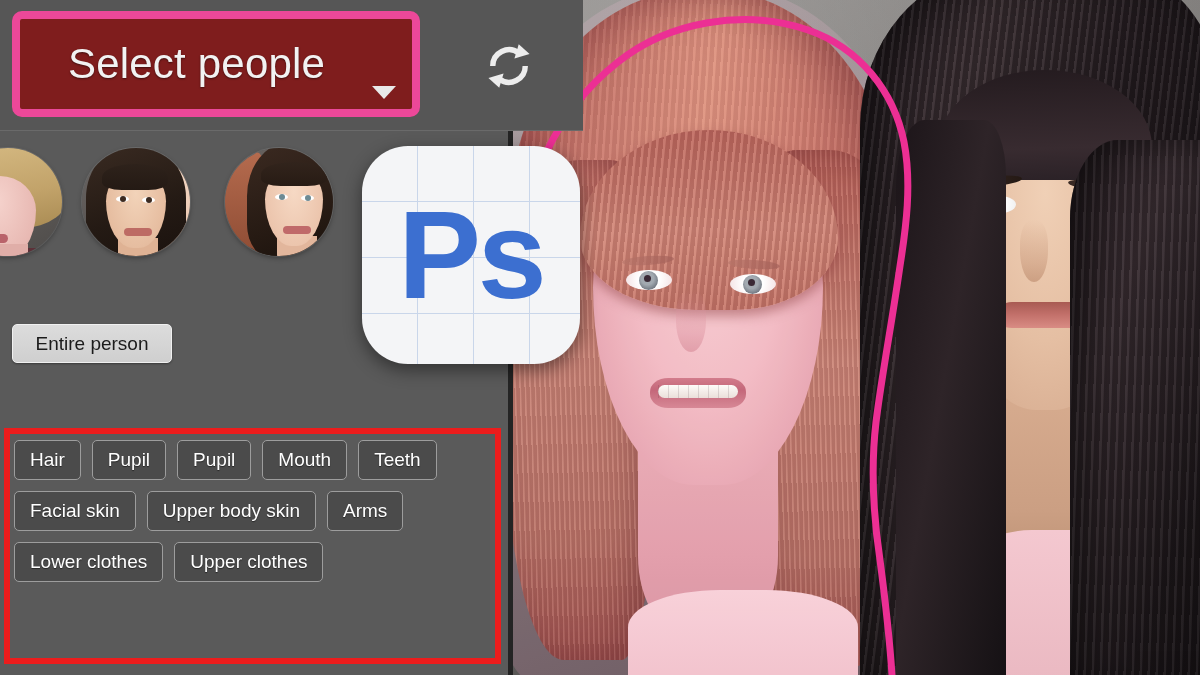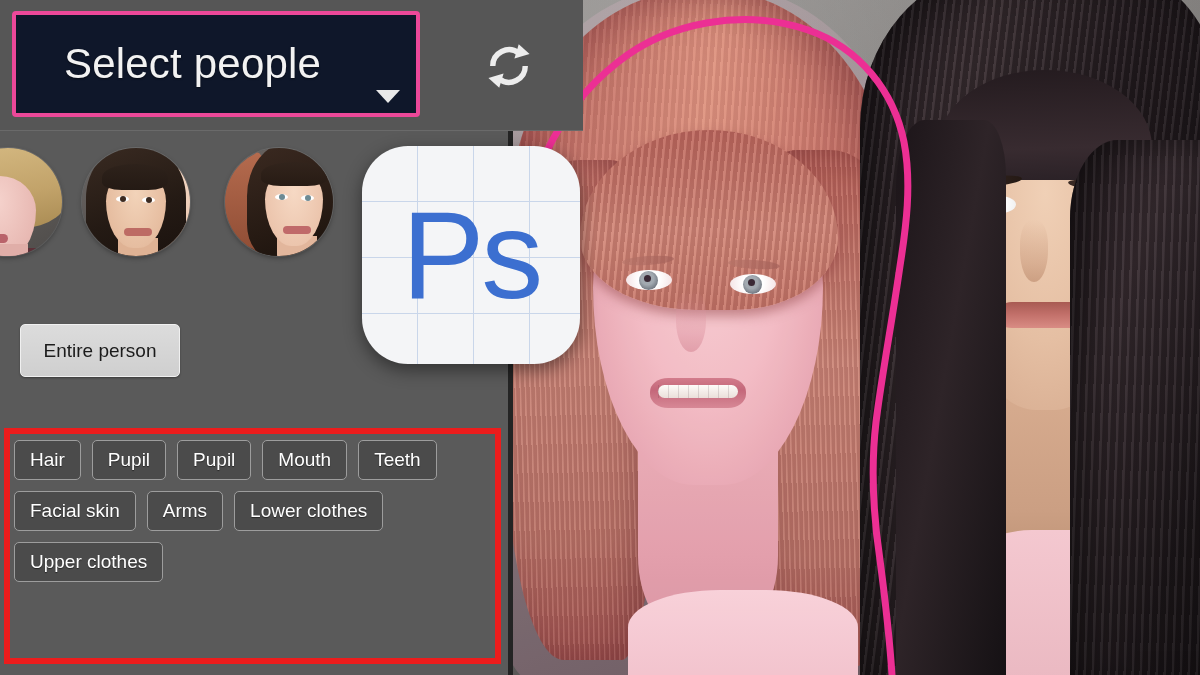--- a/index.html
+++ b/index.html
@@ -230,23 +230,23 @@
   .topbar {
     position:absolute; left:0; top:0;
     width:583px; height:131px;
     background:#565656;
     border-bottom:1px solid #6a6a6a;
     z-index:6;
   }
   .dropdown {
     position:absolute; left:12px; top:11px;
     width:408px; height:106px;
-    background:#0f172a;
-    border:4px solid #ec4899;
-    border-radius:4px;
+    background:#7f1d1d;
+    border:8px solid #ec4899;
+    border-radius:10px;
     display:flex; align-items:center;
   }
   .dropdown-label {
     color:#f2f2f2;
     font-size:42px;
     font-weight:400;
     padding-left:48px;
     letter-spacing:.2px;
     text-shadow:0 1px 2px rgba(0,0,0,.5);
     user-select:none;
@@ -318,30 +318,29 @@
   .th2 .eye{position:absolute;width:13px;height:6px;border-radius:50%;background:#fff;}
   .th2 .eye.l{left:50px;top:46px;} .th2 .eye.r{left:76px;top:47px;}
   .th2 .eye i{position:absolute;left:4px;top:0;width:6px;height:6px;border-radius:50%;background:#6d8a93;}
   .th2 .mouth{position:absolute;left:58px;top:78px;width:28px;height:8px;border-radius:5px;background:#c06a6a;}
   .th2 .neck{position:absolute;left:52px;top:88px;width:40px;height:28px;background:#e2b69c;}
   .th2 .shoulder{position:absolute;left:-4px;top:100px;width:120px;height:24px;background:#2a1d16;}
 
   
   .entire-person {
     position:absolute; left:12px; top:324px;
-    width:160px; height:53px;
+    width:160px; height:39px;
     background:linear-gradient(180deg,#dcdcdc 0%, #cfcfcf 100%);
     border:1px solid #f0f0f0;
     border-radius:5px;
     display:flex; align-items:center; justify-content:center;
     color:#1b1b1b;
     font-size:19px;
     box-shadow:0 1px 2px rgba(0,0,0,.35);
     z-index:3;
-    margin-left:8px;
   }
 
   
   .red-box {
     position:absolute; left:4px; top:428px;
     width:497px; height:236px;
     border:6px solid #ec1c1c;
     z-index:4;
   }
   .tag-wrap {
@@ -378,21 +377,21 @@
   .ps-grid { position:absolute; inset:0;
     background:
       repeating-linear-gradient(to right, transparent 0 55px, #c9d6ea 55px 56px),
       repeating-linear-gradient(to bottom, transparent 0 55px, #c9d6ea 55px 56px);
   }
   .ps-text {
     position:absolute; inset:0;
     display:flex; align-items:center; justify-content:center;
     color:#3c6fd0;
     font-size:124px;
-    font-weight:normal;
+    font-weight:bold;
     letter-spacing:-3px;
     font-family:"Liberation Sans", sans-serif;
     border-radius:25px;
   }
 </style>
 </head>
 <body>
 
 <div id="screen">
 
@@ -541,20 +540,23 @@
     <div class="tag">
         <span>Mouth</span>
       </div>
     <div class="tag">
         <span>Teeth</span>
       </div>
     <div class="tag">
         <span>Facial skin</span>
       </div>
     <div class="tag">
+        <span>Upper body skin</span>
+      </div>
+    <div class="tag">
         <span>Arms</span>
       </div>
     <div class="tag">
         <span>Lower clothes</span>
       </div>
     <div class="tag">
         <span>Upper clothes</span>
       </div>
   </div>
 

